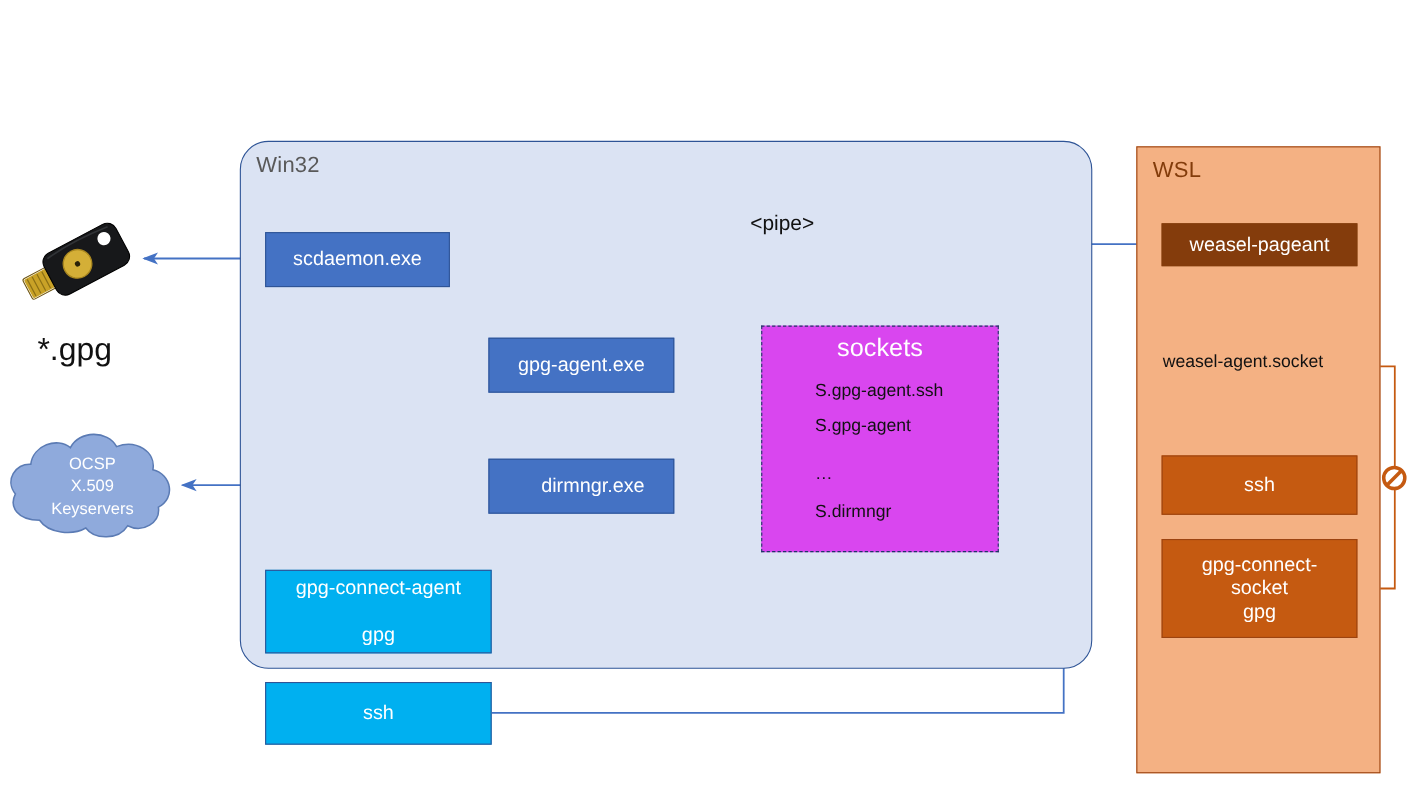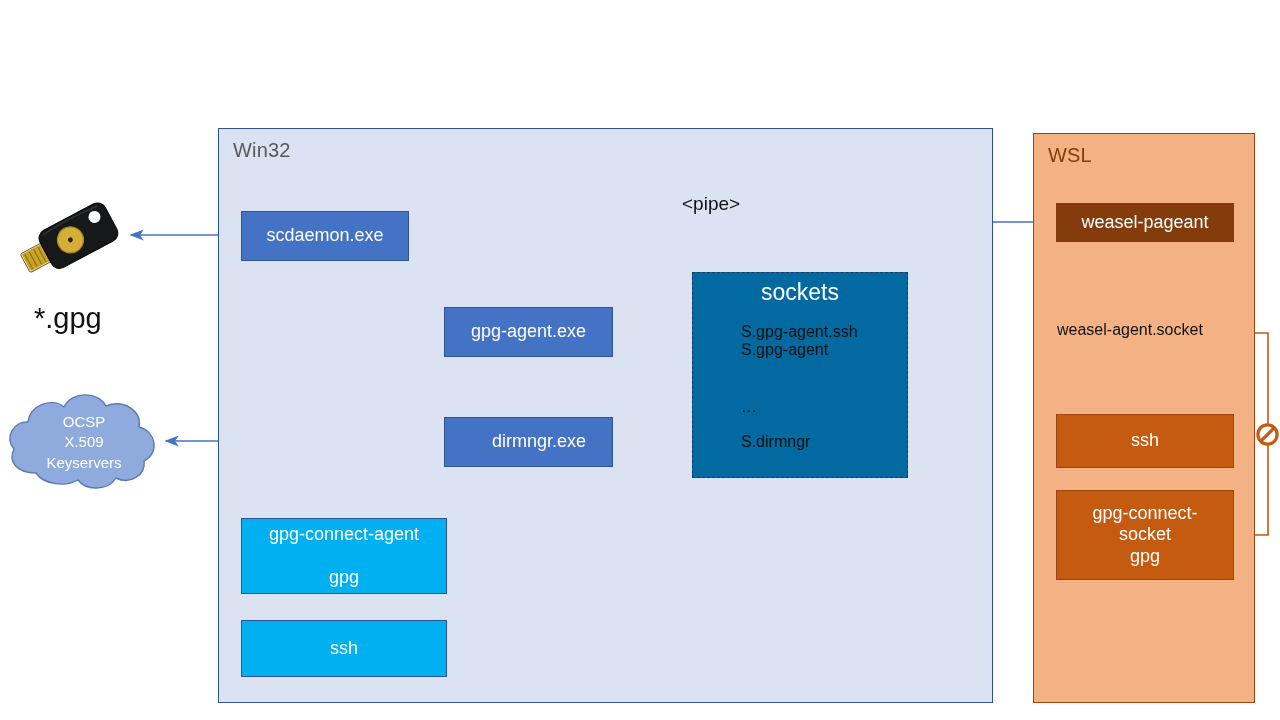--- a/index.html
+++ b/index.html
@@ -53,22 +53,23 @@
     padding: 2px 6px;
   }
   .box-blue   { background: #4472C4; border: 1px solid #2F5496; font-size: 18px; }
   .box-cyan   { background: #00B0F0; border: 1px solid #2F5496; font-size: 18px; gap: 22px; }
   .box-brown-dark { background: #843C0C; border: 1px solid #843C0C; font-size: 18px; }
   .box-brown  { background: #C55A11; border: 1px solid #9C4310; font-size: 18px; }
 
   
   .sockets {
     box-sizing: border-box;
-    background: #0369a1;
+    background: #d946ef;
     border: 1.6px dashed #1F3864;
+    margin-top: 24px;
   }
   .sockets-title {
     position: absolute;
     top: 6px;
     left: 0;
     width: 100%;
     text-align: center;
     color: #ffffff;
     font-size: 23px;
   }
@@ -157,32 +158,32 @@
     <g fill="none" stroke="#C55A11" stroke-width="1.6">
 
       <path d="M1144,252 L1144,317" marker-end="url(#arrR)"></path>
 
       <path d="M1144,414 L1144,349" marker-end="url(#arrR)"></path>
 
       <path d="M1234,535 L1268,535 L1268,333 L1239,333" marker-end="url(#arrR)"></path>
     </g>
   </svg>
 
-  <div class="abs panel" style="left:218px; top:128px; width:775px; height:575px;">
+  <div class="abs panel" style="left:218px; top:128px; width:775px; height:480px;border-radius:26px;">
     <div class="panel-title">Win32</div>
   </div>
 
   <div class="abs panel panel-wsl" style="left:1033px; top:133px; width:222px; height:570px;">
     <div class="panel-title">WSL</div>
   </div>
 
   <div class="abs sockets" style="left:692px; top:272px; width:216px; height:206px;">
     <div class="sockets-title">sockets</div>
     <div class="socket-label" style="top:50px;">S.gpg-agent.ssh</div>
-    <div class="socket-label" style="top:68px;">S.gpg-agent</div>
+    <div class="socket-label" style="top:82px;">S.gpg-agent</div>
     <div class="socket-label" style="top:125px;">…</div>
     <div class="socket-label" style="top:160px;">S.dirmngr</div>
   </div>
 
   <div class="abs box box-blue" style="left:241px; top:211px; width:168px; height:50px;">
     <span>scdaemon.exe</span>
   </div>
 
   <div class="abs box box-blue" style="left:444px; top:307px; width:169px; height:50px;">
     <span>gpg-agent.exe</span>

